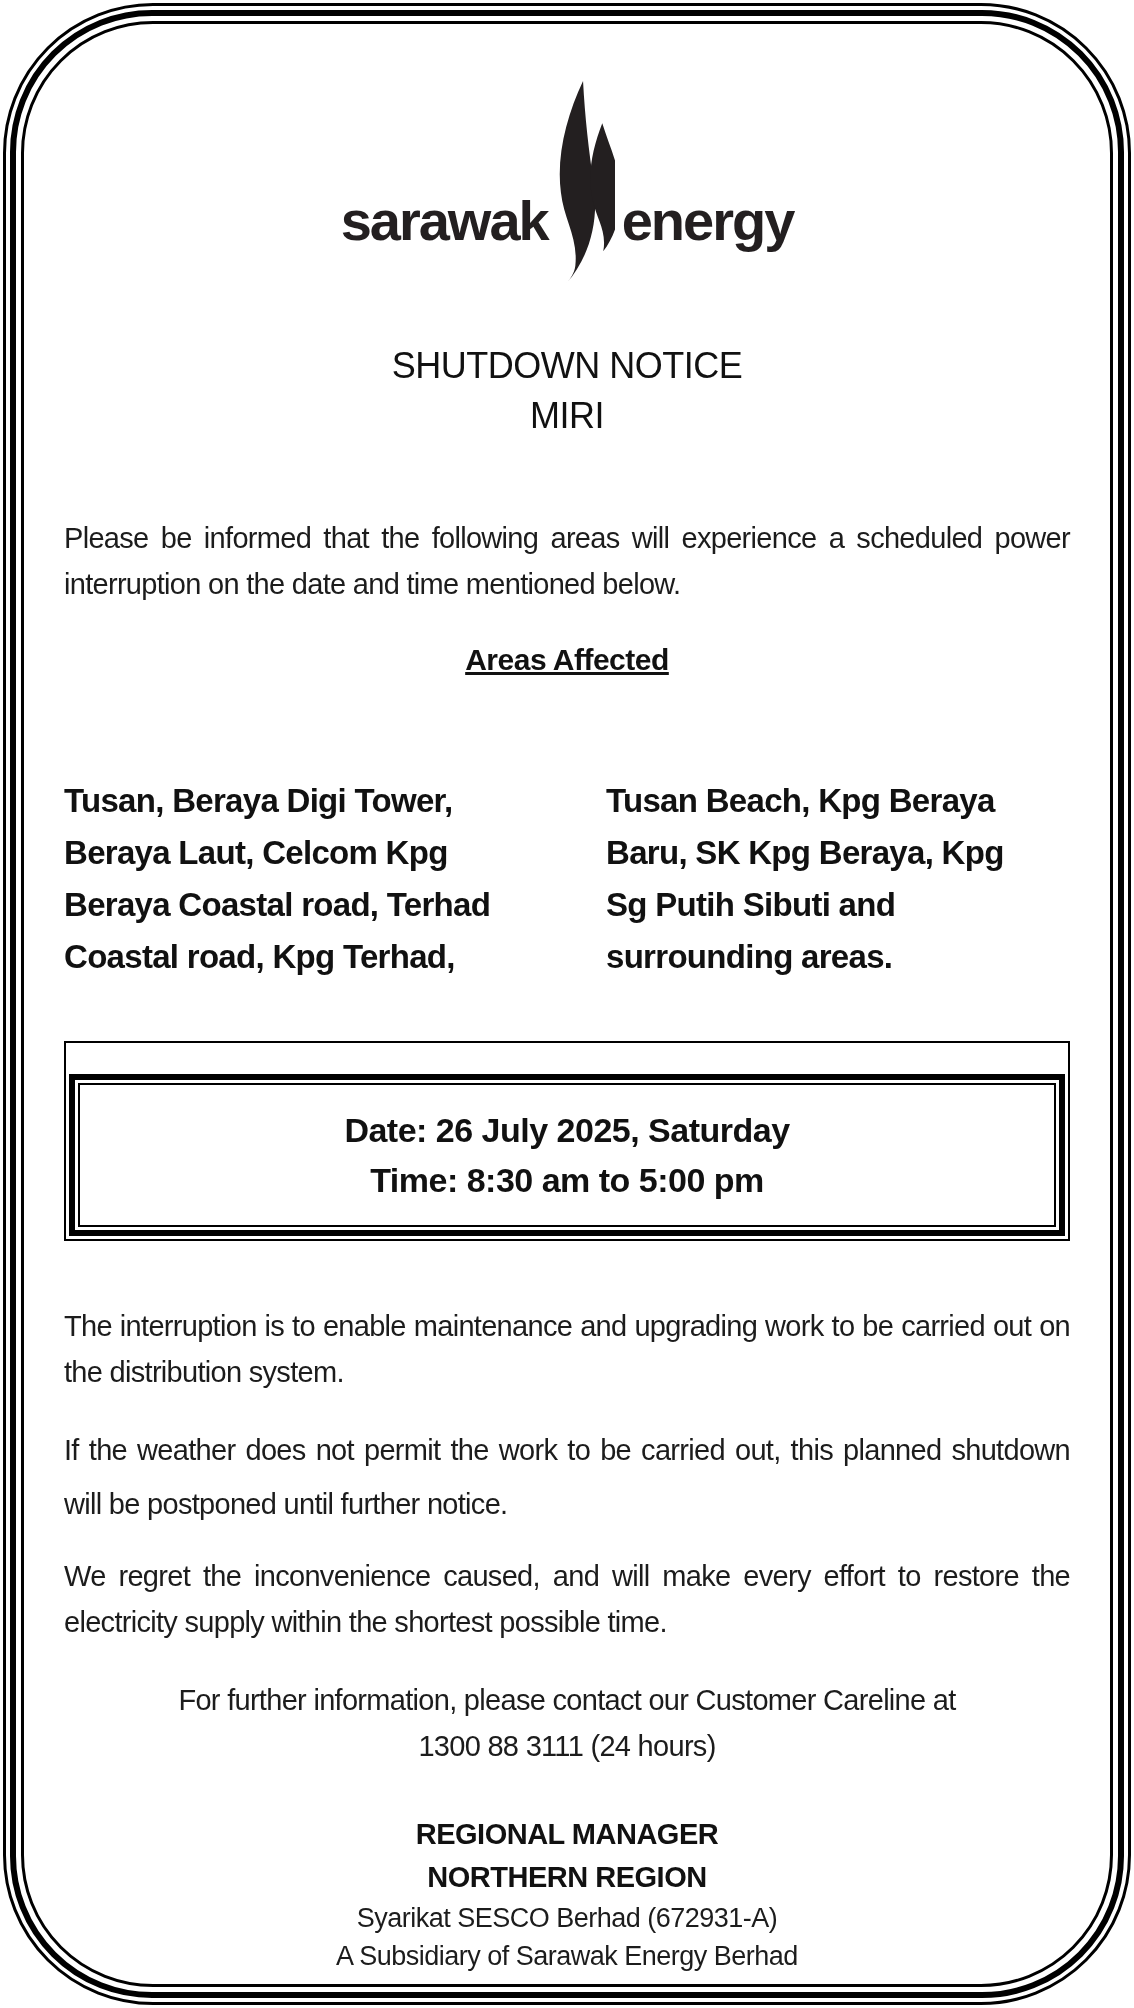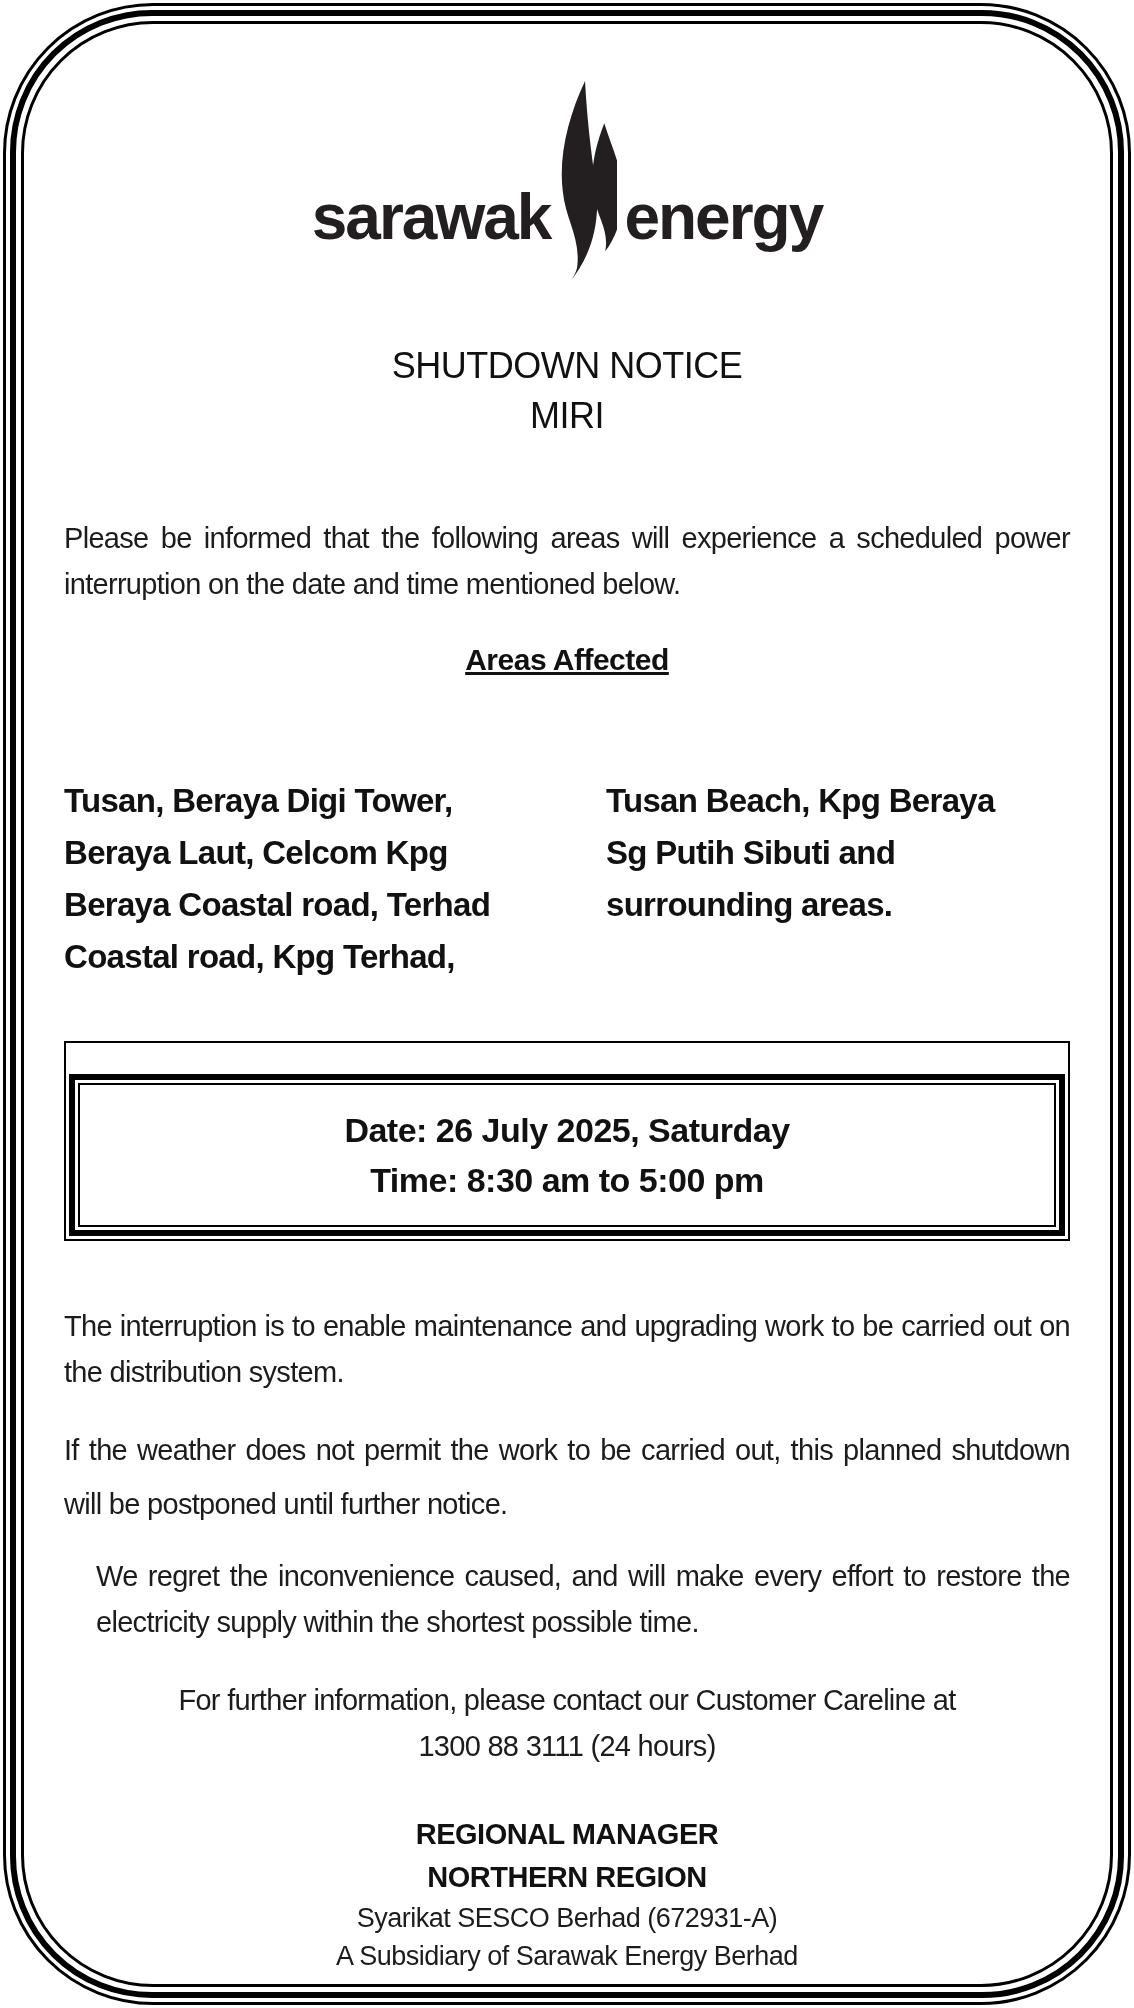--- a/index.html
+++ b/index.html
@@ -22,21 +22,21 @@
 
   
   .logo-row {
     padding-top: 68px;
     height: 285px;
     display: flex;
     justify-content: center;
     align-items: flex-end;
   }
   .logo-text {
-    font-size: 64px;
+    font-size: 56px;
     font-weight: bold;
     letter-spacing: -2px;
     color: #231f20;
     line-height: 1;
     margin-bottom: 36px;
   }
   .logo-text.sarawak { margin-right: 5px; }
   .logo-text.energy  { margin-left: 7px; }
   .flame { width: 62px; height: 202px; margin-bottom: 2px; }
 
@@ -72,21 +72,21 @@
   
   .schedule-box   { margin-top: 58px; border: 2px solid #000; padding: 3px; }
   .schedule-mid   { border: 6px solid #000; padding: 3px; margin-top: 28px; }
   .schedule-inner { border: 2px solid #000; padding: 20px 10px; text-align: center; }
   .schedule-line  {
     font-size: 34px; font-weight: bold; line-height: 50px; letter-spacing: -0.5px; color: #111;
   }
 
   .para-maintenance { margin-top: 62px; }
   .para-weather     { margin-top: 28px; line-height: 54px; }
-  .para-regret      { margin-top: 22px; margin-left: 32px; }
+  .para-regret      { margin-top: 22px; }
 
   .contact-block { margin-top: 32px; text-align: center; }
   .contact-line  { font-size: 29px; line-height: 46px; letter-spacing: -0.7px; color: #1c1c1c; }
 
   .signature-block { margin-top: 44px; text-align: center; }
   .sig-bold { font-size: 29px; font-weight: bold; line-height: 43px; letter-spacing: -0.5px; color: #111; }
   .sig-reg  { font-size: 27px; line-height: 38px; letter-spacing: -0.5px; color: #1c1c1c; }
 </style>
 </head>
 <body>
@@ -117,20 +117,21 @@
 
   <div class="areas-row">
     <div class="areas-col">
       <div class="area-line">Tusan, Beraya Digi Tower,</div>
       <div class="area-line">Beraya Laut, Celcom Kpg</div>
       <div class="area-line">Beraya Coastal road, Terhad</div>
       <div class="area-line">Coastal road, Kpg Terhad,</div>
     </div>
     <div class="areas-col">
       <div class="area-line">Tusan Beach, Kpg Beraya</div>
+      <div class="area-line">Baru, SK Kpg Beraya, Kpg</div>
       <div class="area-line">Sg Putih Sibuti and</div>
       <div class="area-line">surrounding areas.</div>
     </div>
   </div>
 
   <div class="schedule-box">
     <div class="schedule-mid">
       <div class="schedule-inner">
         <div class="schedule-line">Date: 26 July 2025, Saturday</div>
         <div class="schedule-line">Time: 8:30 am to 5:00 pm</div>

